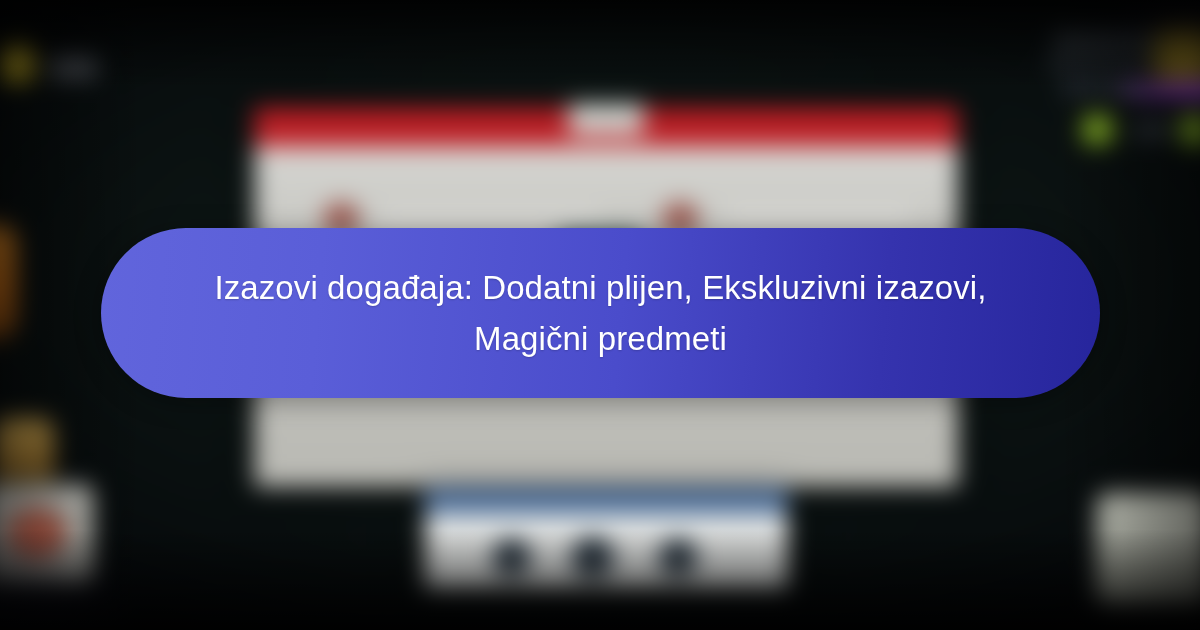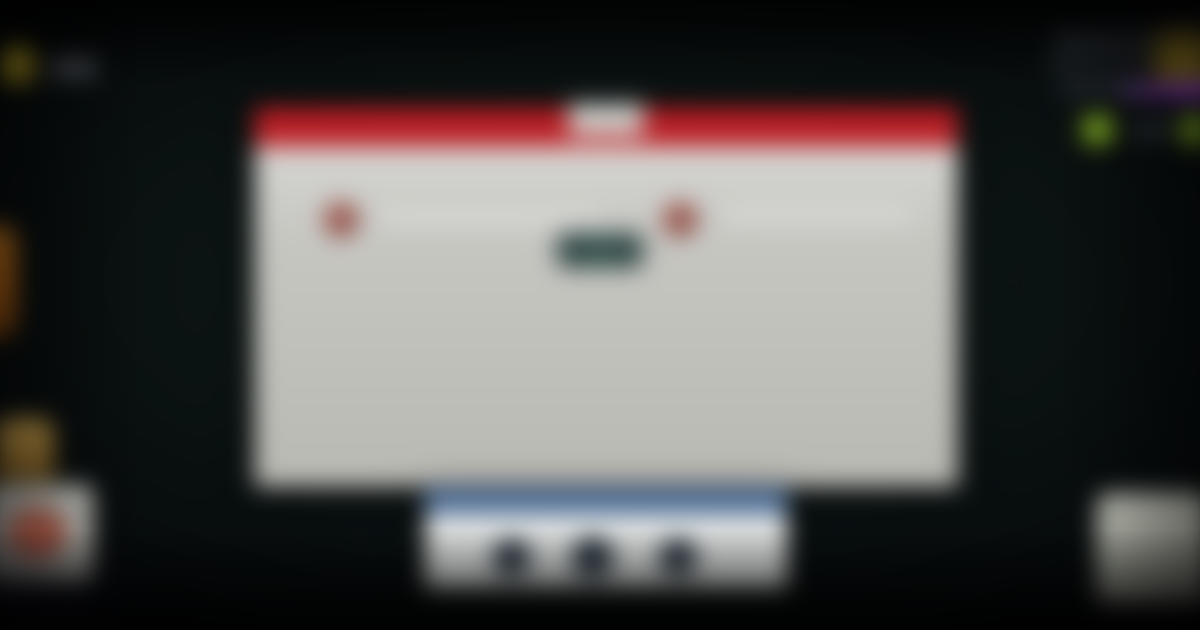--- a/index.html
+++ b/index.html
@@ -274,14 +274,17 @@
     <div class="blob hud-green-2"></div>
 
     <div class="dots dots-tr"></div>
     <div class="dots dots-dark dots-gold-tr"></div>
     <div class="dots dots-bl"></div>
     <div class="dots dots-dark dots-card-bl"></div>
   </div>
 
   <div class="vignette"></div>
 
+  <div class="pill">
+    <div class="pill-text">Izazovi događaja: Dodatni plijen, Ekskluzivni izazovi, Magični predmeti</div>
+  </div>
 
 </div>
 
 </body></html>

